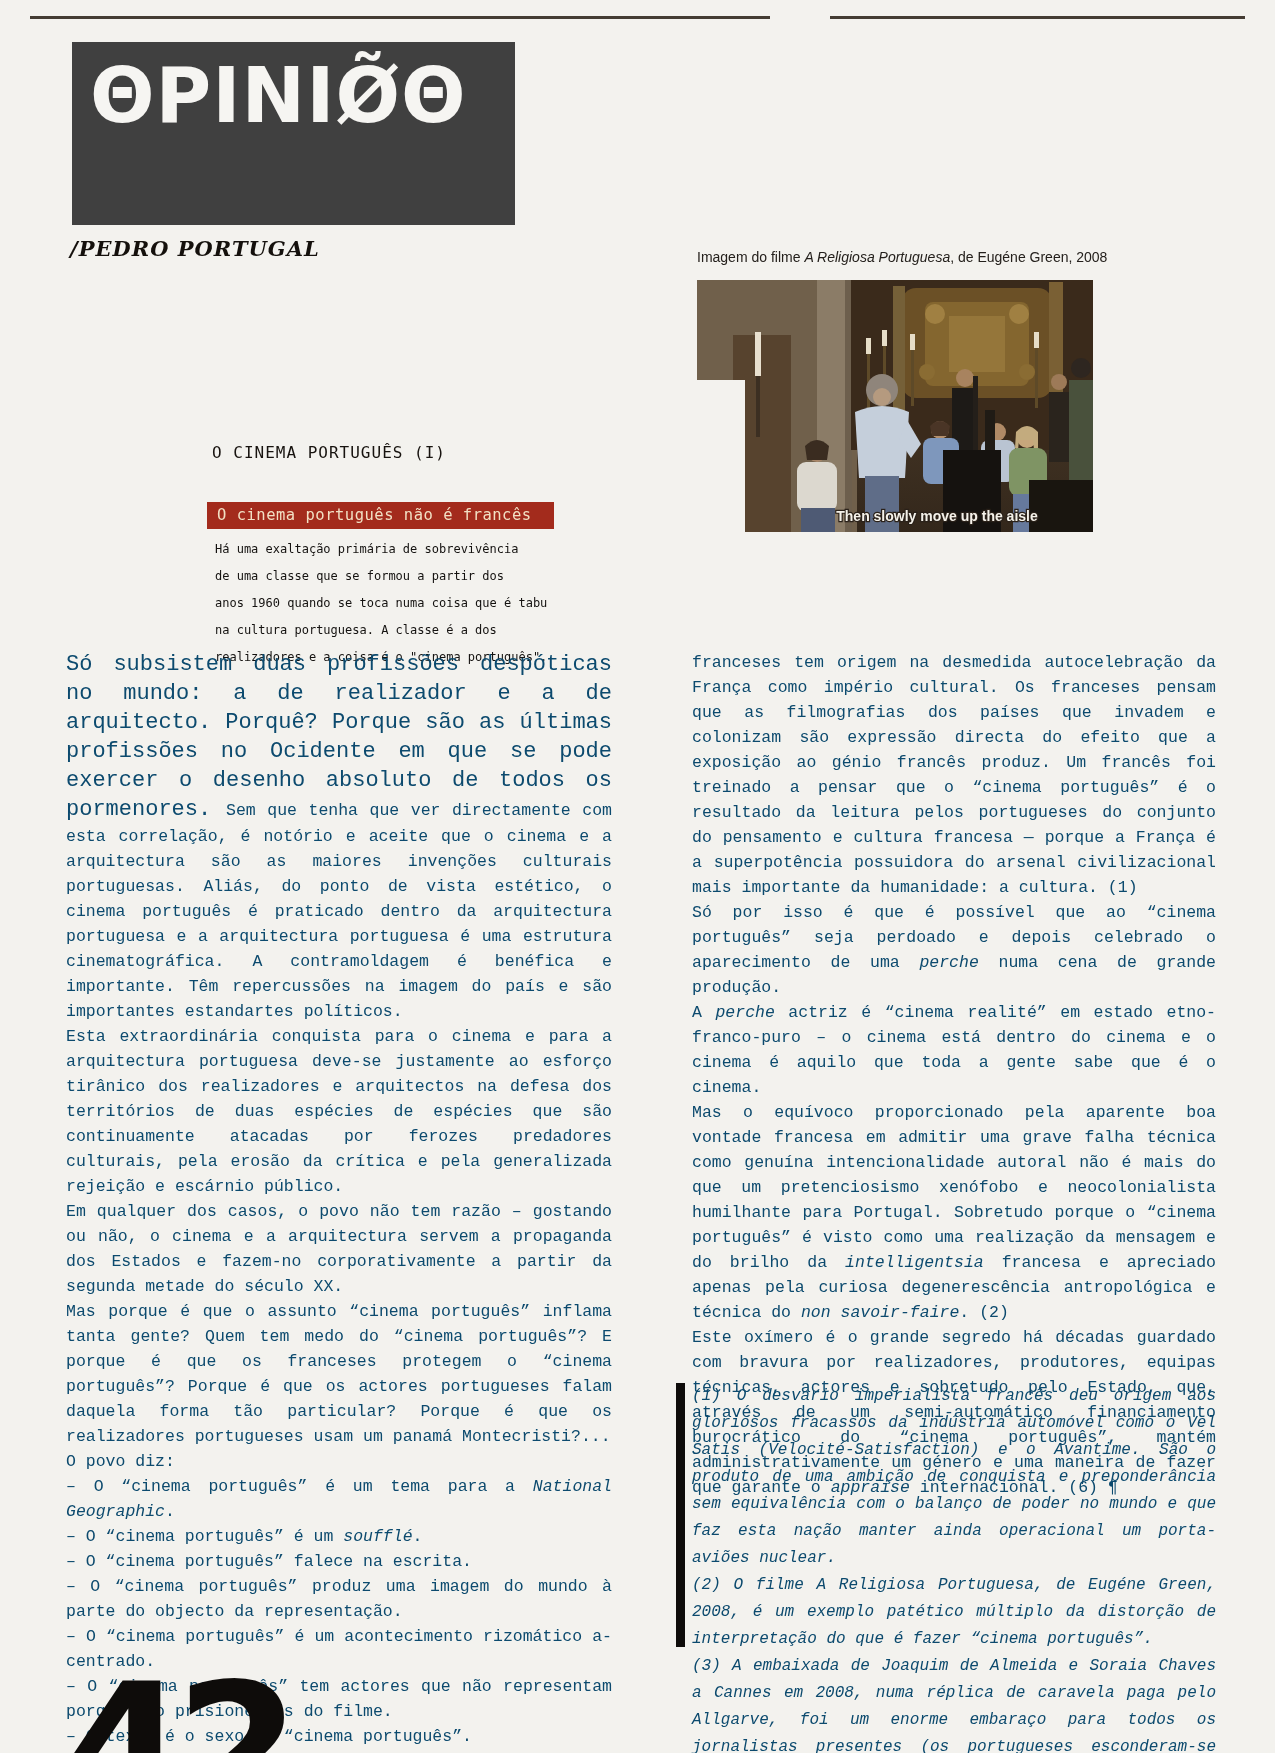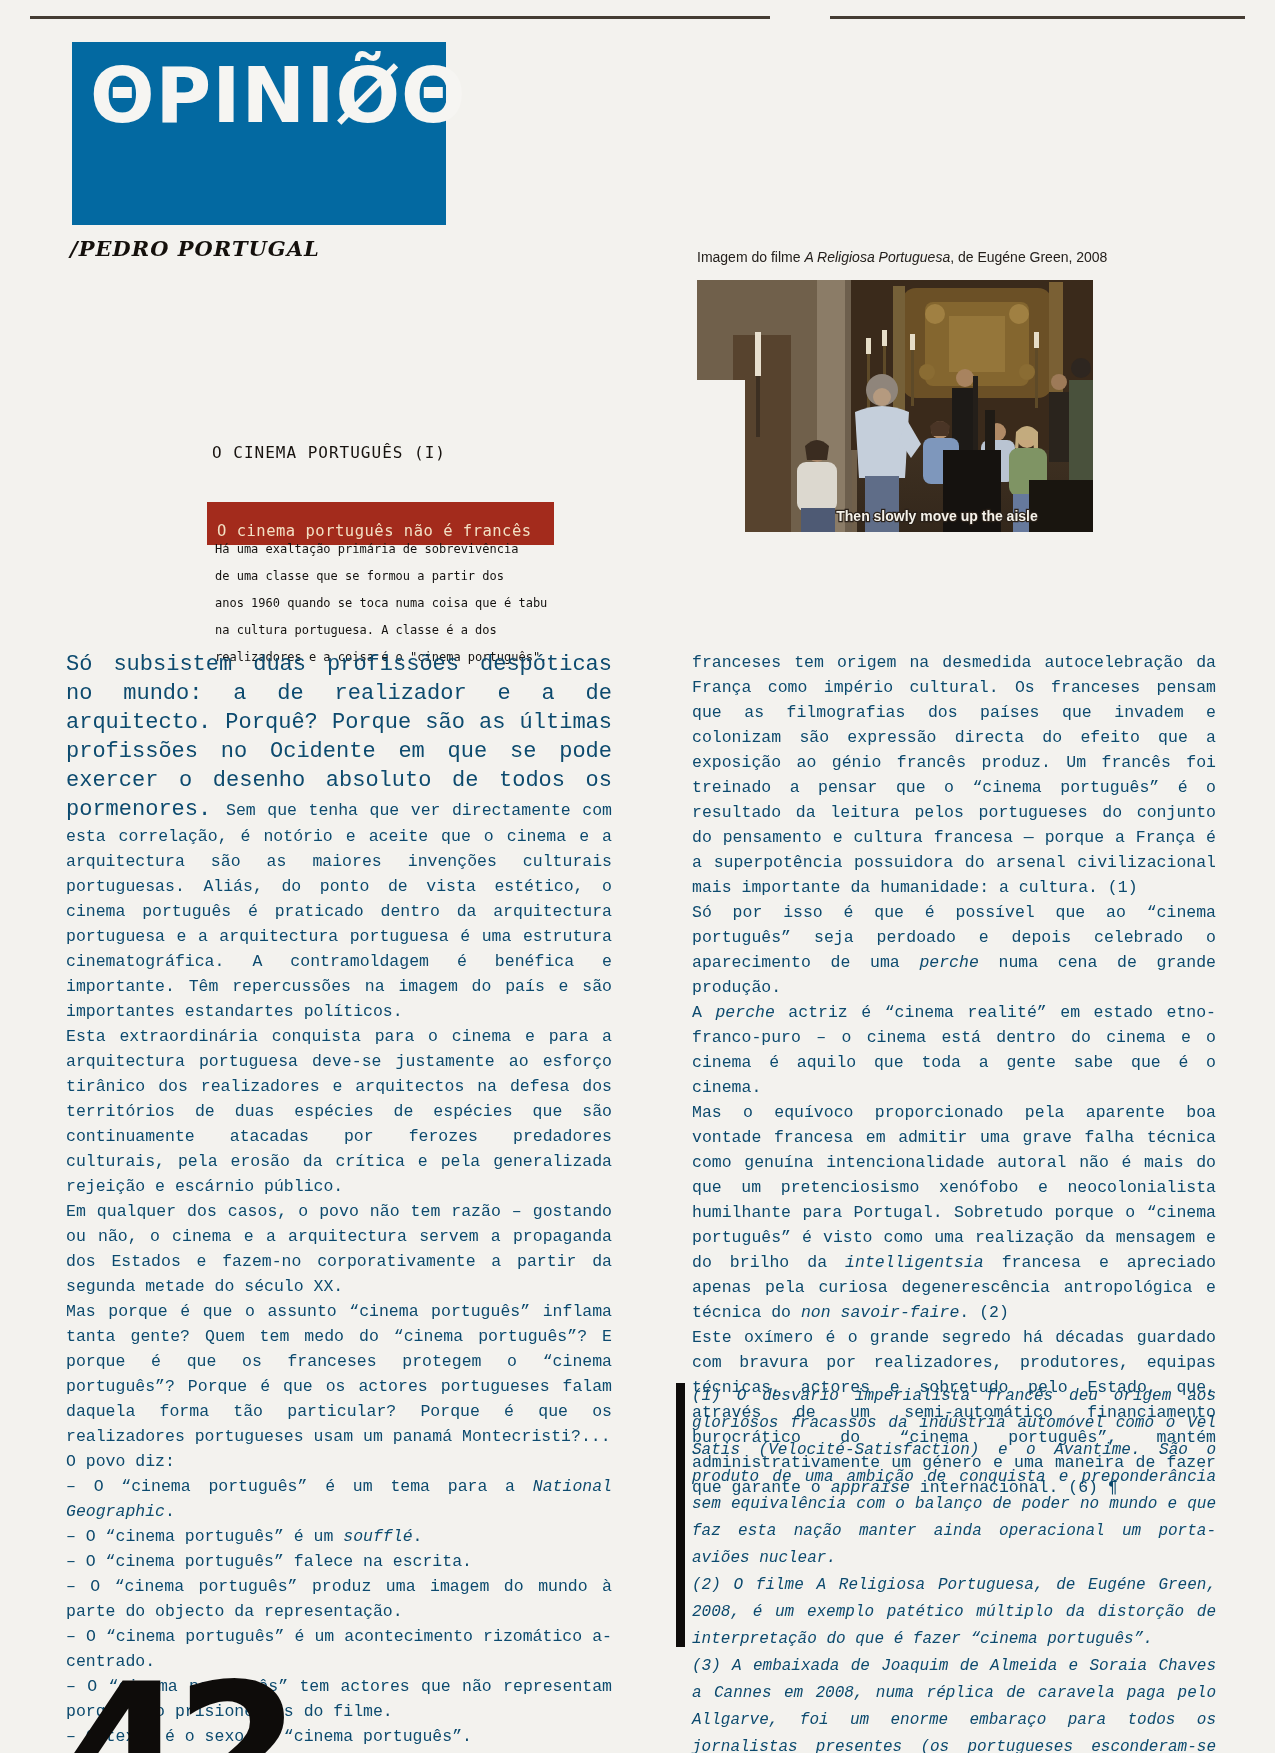--- a/index.html
+++ b/index.html
@@ -10,21 +10,21 @@
   body{
     position:relative;width:1275px;height:1753px;overflow:hidden;
     background:var(--paper);
     font-family:"DejaVu Serif",serif;color:var(--ink);
   }
   .page{position:absolute;inset:0;}
   .top-rule{position:absolute;left:30px;top:16px;width:1215px;height:3px;background:#241c12;opacity:.85;}
   .top-rule-gap{position:absolute;left:770px;top:14px;width:60px;height:7px;background:var(--paper);}
 
   
-  .logo-block{position:absolute;left:72px;top:42px;width:374px;height:183px;background:#0369a1;}
+  .logo-block{position:absolute;left:72px;top:42px;width:443px;height:183px;background:#404040;}
   .logo-text{
     font-family:"DejaVu Sans",sans-serif;font-weight:800;font-size:76px;line-height:1;
     color:#f6f5f2;padding:16px 0 0 18px;letter-spacing:1px;white-space:nowrap;
   }
   .byline{
     position:absolute;left:70px;top:236px;
     font-family:"DejaVu Serif",serif;font-style:italic;font-weight:bold;
     font-size:21px;letter-spacing:1px;color:#14100c;
   }
 
@@ -40,21 +40,21 @@
 
   
   .kicker{
     position:absolute;left:212px;top:443px;
     font-family:"DejaVu Sans Mono",monospace;font-size:16px;letter-spacing:1px;color:#17130f;
   }
   .headline{
     position:absolute;left:207px;top:502px;
     display:inline-block;background:var(--accent-red);color:#f2e0c4;
     font-family:"DejaVu Sans Mono",monospace;font-size:15.5px;letter-spacing:.5px;
-    padding:20px 22px 5px 10px;
+    padding:4px 22px 5px 10px;
   }
   .intro{
     position:absolute;left:215px;top:536px;width:490px;
     font-family:"DejaVu Sans Mono",monospace;font-size:12px;line-height:27px;
     white-space:pre-line;color:#141210;
   }
 
   
   .col{position:absolute;top:650px;}
   .col-left{left:66px;width:546px;}

